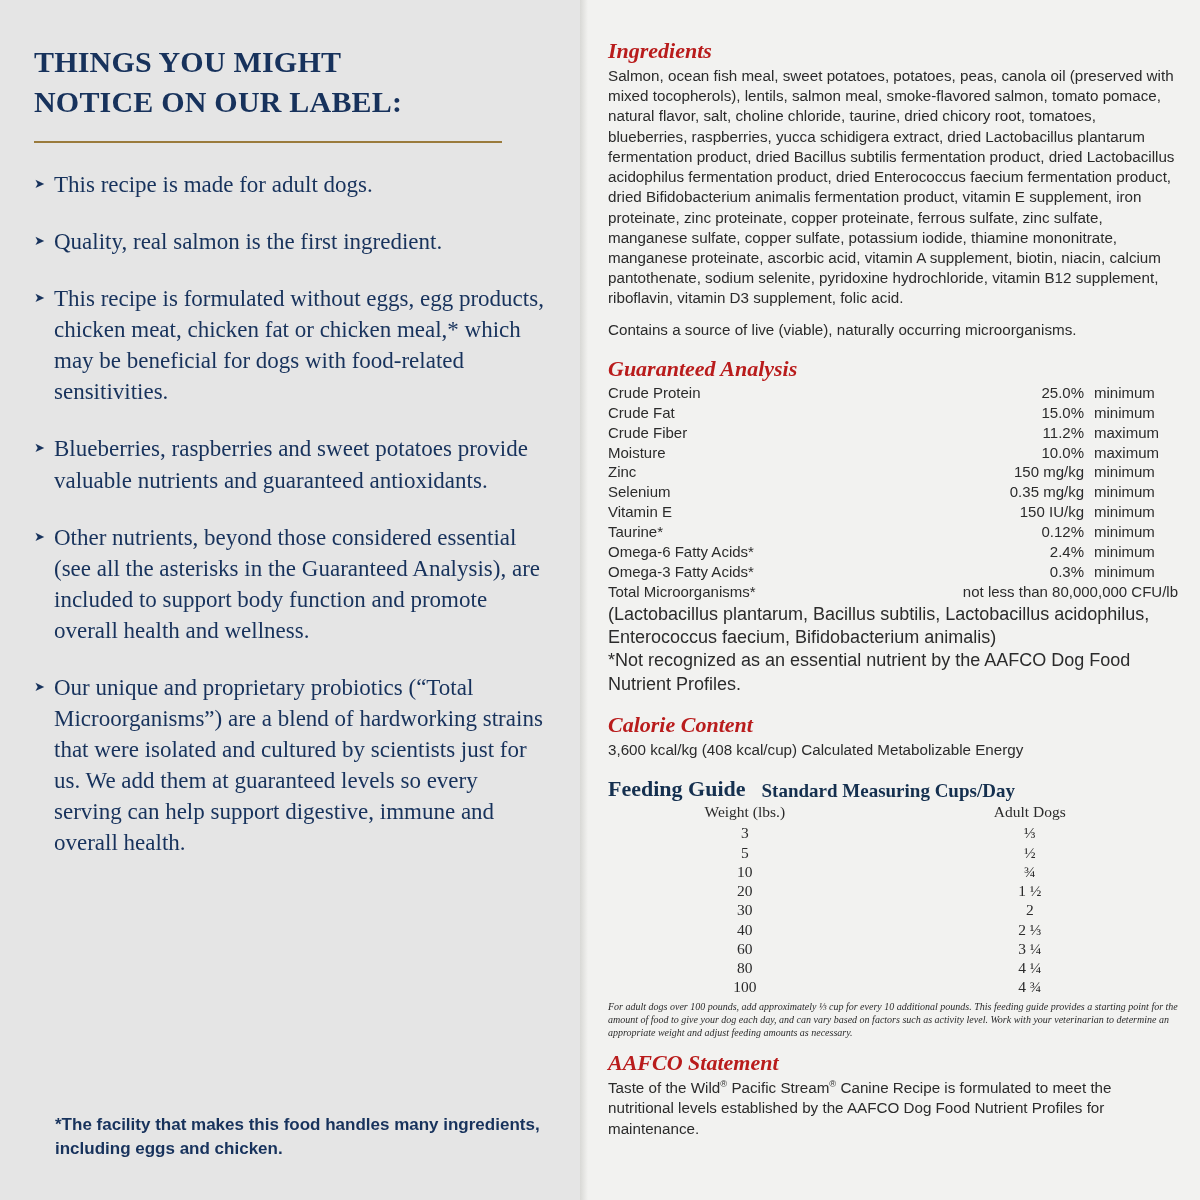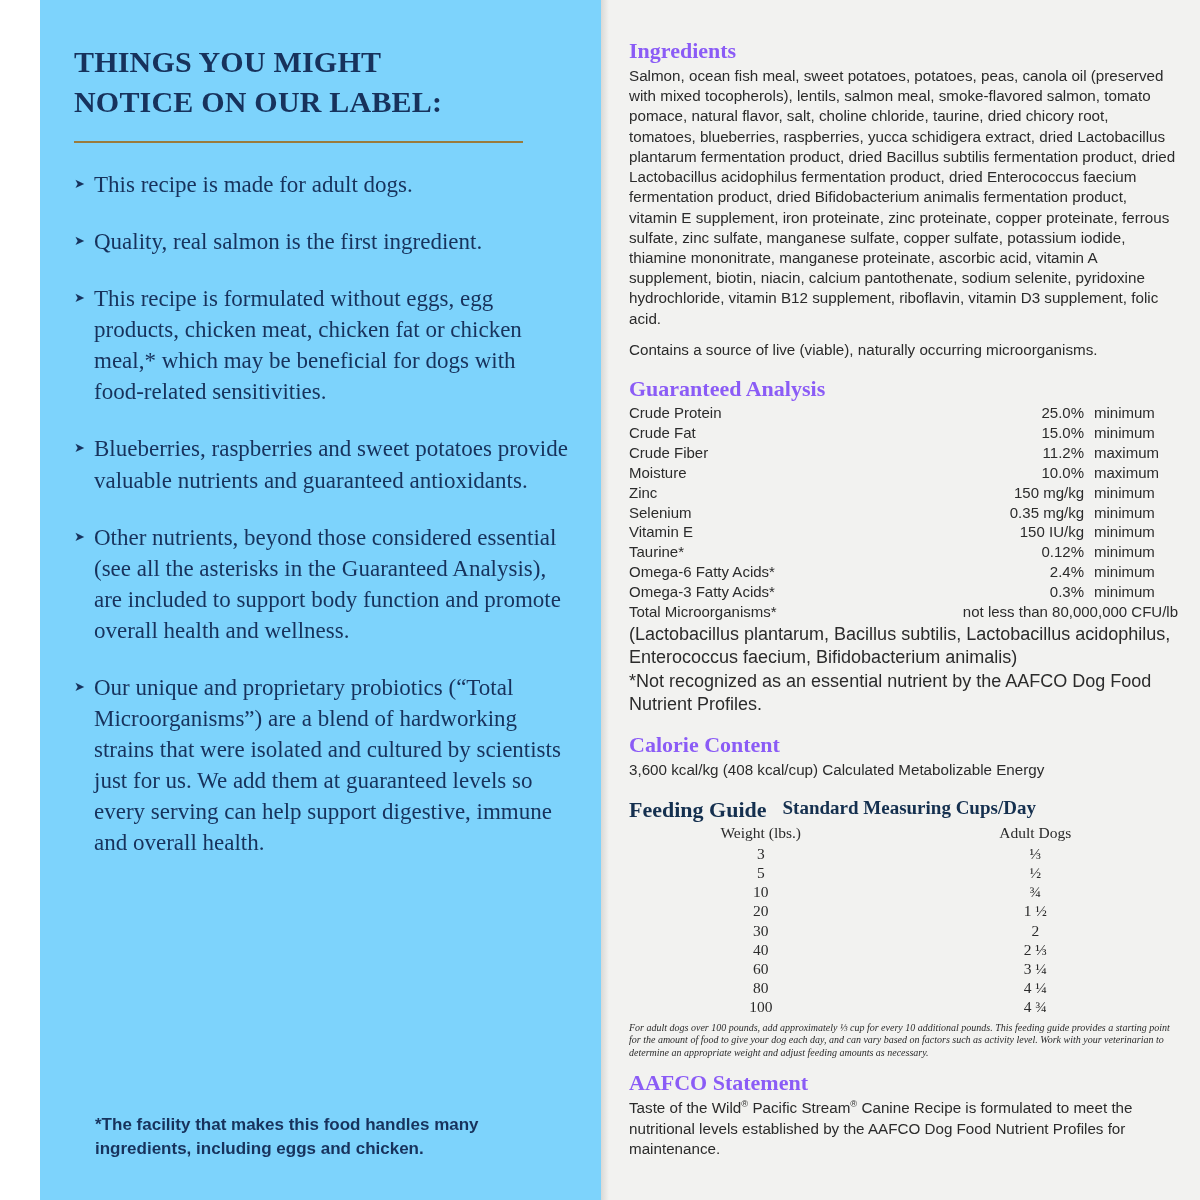--- a/index.html
+++ b/index.html
@@ -13,24 +13,23 @@
     position: relative;
     width: 1200px; height: 1200px;
     display: flex;
     overflow: hidden;
   }
 
   
   .left-panel {
     width: 580px;
     height: 1200px;
-    background: #7dd3fc;
+    background: #e5e5e5;
     padding: 42px 32px 0 32px;
     position: relative;
-    margin-left: 40px;
   }
   .left-title {
     font-family: "Liberation Serif", serif;
     font-weight: bold;
     font-size: 30px;
     line-height: 1.32;
     color: #17325c;
     letter-spacing: 0.2px;
     margin: 0 0 0 2px;
   }
@@ -84,22 +83,23 @@
     content: "";
     position: absolute;
     left: 0; top: 0; bottom: 0;
     width: 8px;
     background: linear-gradient(to right, #d9d9d6, #f2f2f0);
   }
   .sec-head {
     font-family: "Liberation Serif", serif;
     font-weight: bold;
     font-size: 22px;
-    color: #8b5cf6;
+    color: #b91c1c;
     margin: 0 0 2px 0;
+    font-style: italic;
   }
   .body-text {
     font-family: "Liberation Sans", sans-serif;
     font-size: 15.2px;
     line-height: 1.33;
     color: #2b2b2b;
     text-align: left;
     margin: 0;
   }
   .spacer-sm { height: 11px; }
@@ -123,21 +123,21 @@
     font-family: "Liberation Sans", sans-serif;
     font-size: 18px;
     line-height: 1.3;
     color: #2b2b2b;
     margin: 0;
   }
 
   
   .fg-head-row {
     display: flex;
-    align-items: flex-start;
+    align-items: flex-end;
     gap: 16px;
   }
   .fg-title {
     font-family: "Liberation Serif", serif;
     font-weight: bold;
     font-size: 22px;
     color: #15304f;
   }
   .fg-sub {
     font-family: "Liberation Serif", serif;

